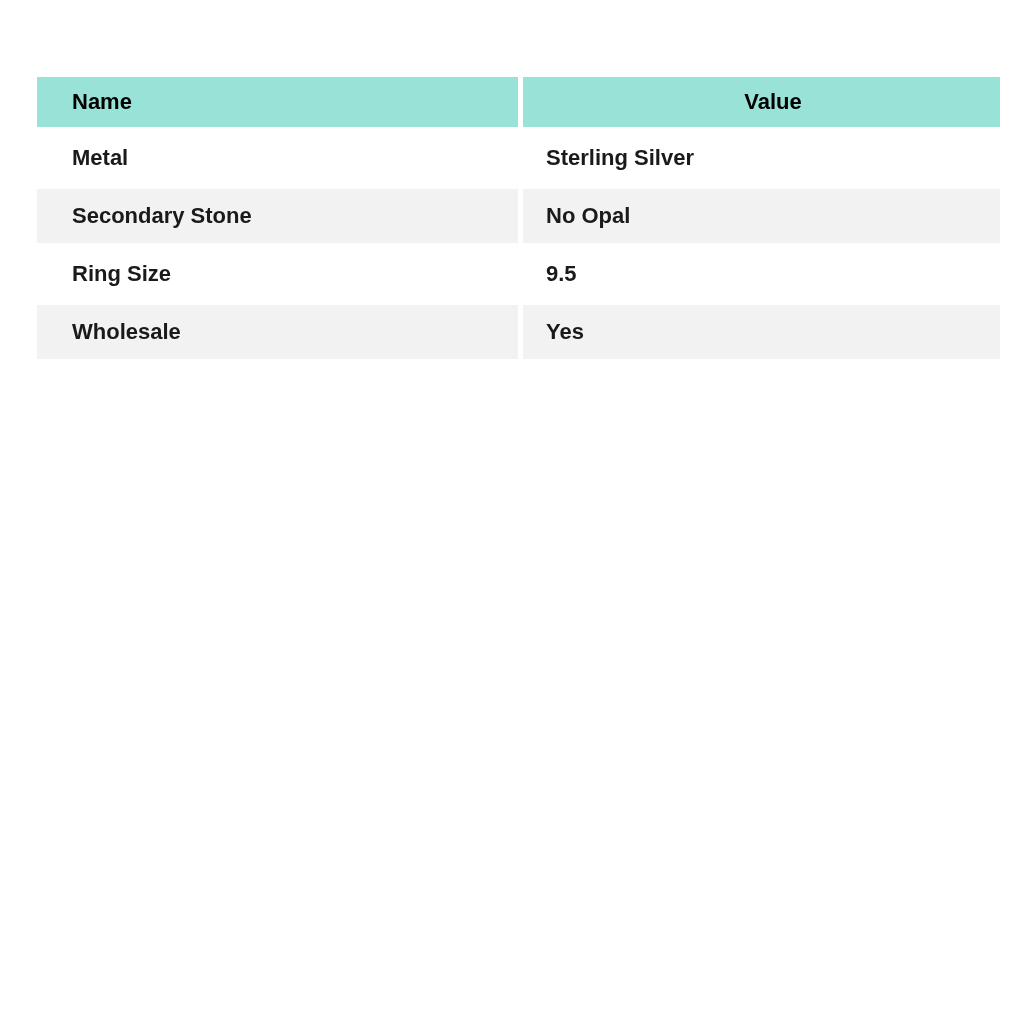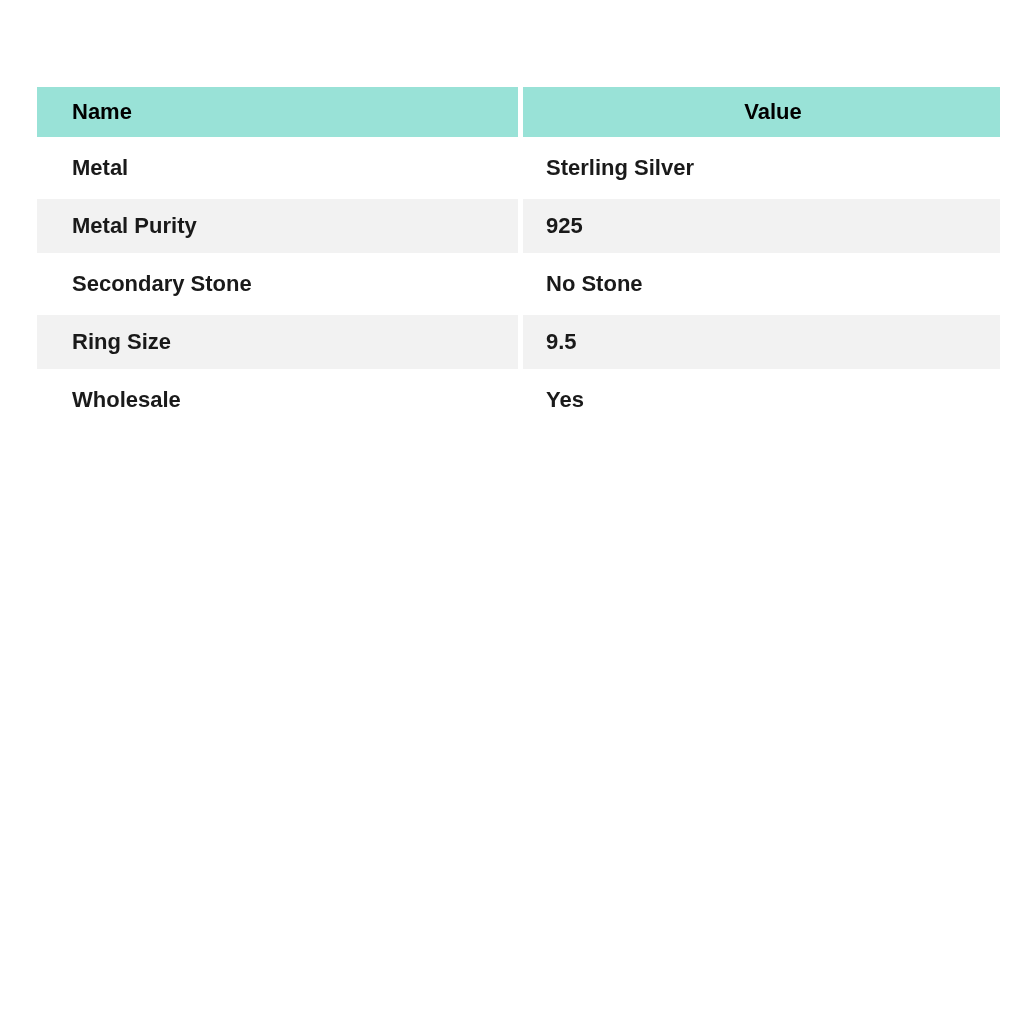--- a/index.html
+++ b/index.html
@@ -16,21 +16,21 @@
     height: 1024px;
     background: #ffffff;
     position: relative;
     font-family: "Liberation Sans", "DejaVu Sans", sans-serif;
     color: var(--text);
     overflow: hidden;
   }
   table.spec-table {
     position: absolute;
     left: 37px;
-    top: 87px;
+    top: 77px;
     width: 963px;
     border-collapse: separate;
     border-spacing: 0;
     table-layout: fixed;
   }
   col.col-name-w  { width: 481px; }
   col.col-value-w { width: 482px; }
   th {
     height: 50px;
     background: var(--header-bg);
@@ -78,29 +78,25 @@
         <th class="col-name">Name</th>
         <th class="col-value">Value</th>
       </tr>
     </thead>
     <tbody id="spec-body">
   <tr class="spec-row">
     <td class="cell-name">Metal</td>
     <td class="cell-value">Sterling Silver</td>
   </tr>
 
-  <tr class="spec-row">
-    <td class="cell-name">Metal Purity</td>
-    <td class="cell-value">925</td>
-  </tr>
 
 
   <tr class="spec-row">
     <td class="cell-name">Secondary Stone</td>
-    <td class="cell-value">No Stone</td>
+    <td class="cell-value">No Opal</td>
   </tr>
 
   <tr class="spec-row">
     <td class="cell-name">Ring Size</td>
     <td class="cell-value">9.5</td>
   </tr>
 
 
   <tr class="spec-row">
     <td class="cell-name">Wholesale</td>

